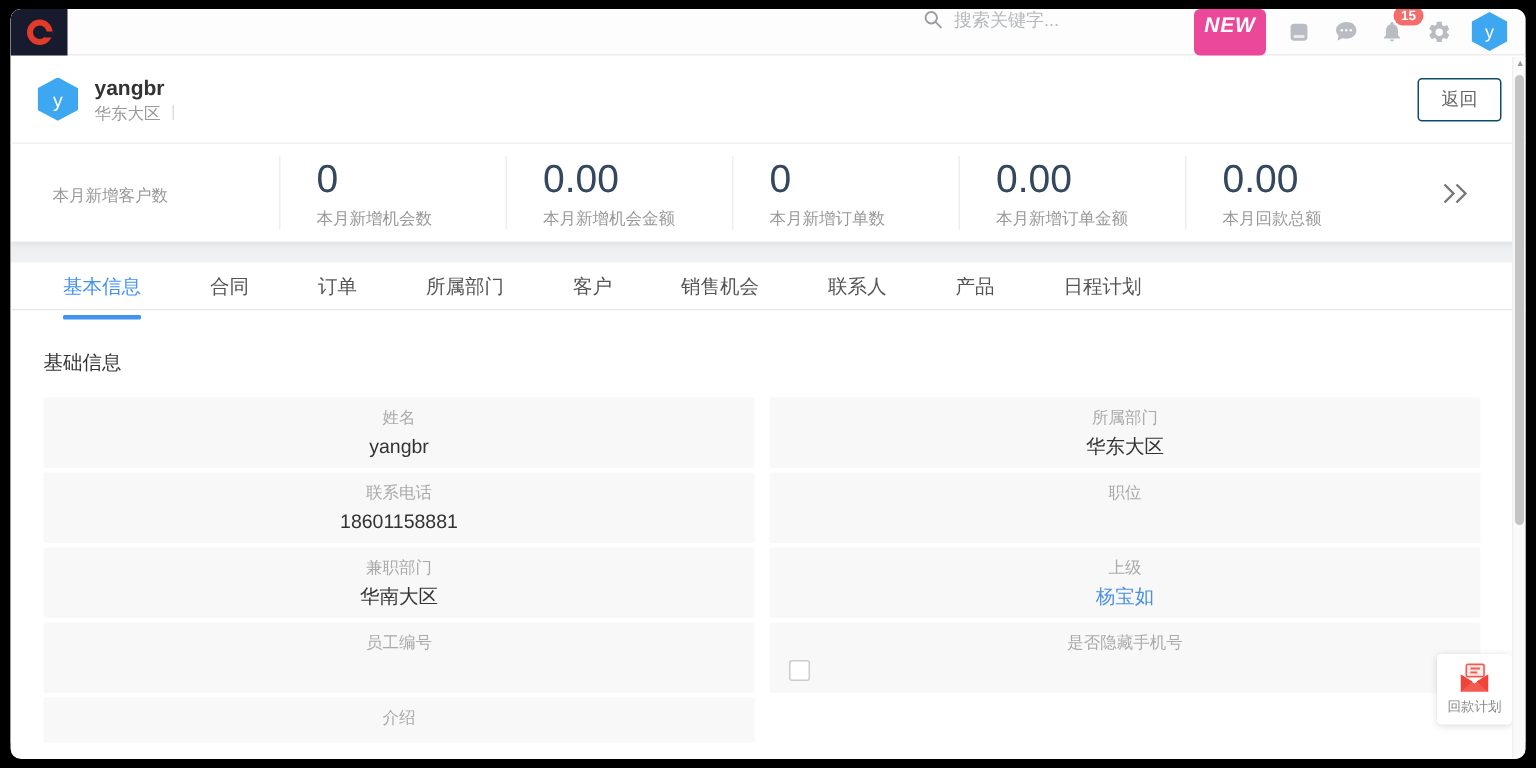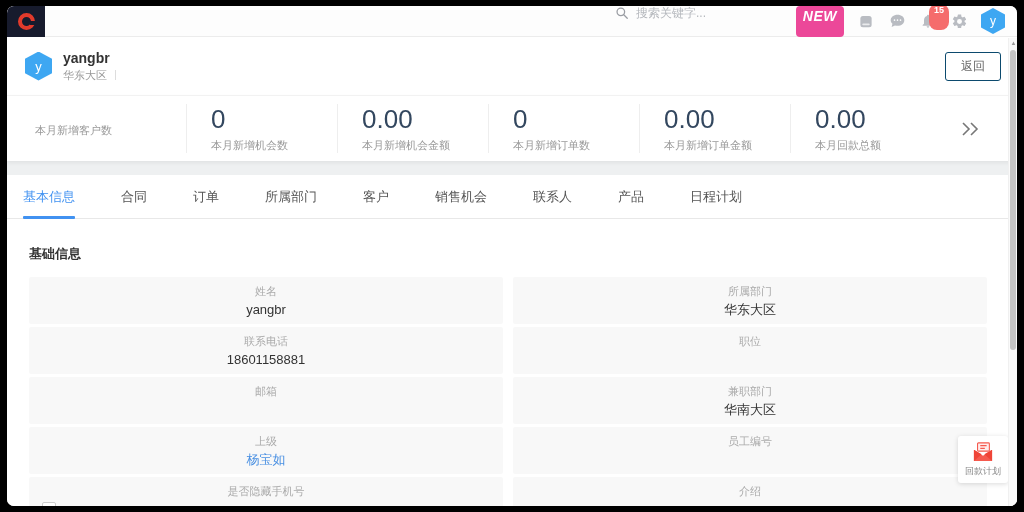--- a/index.html
+++ b/index.html
@@ -11,21 +11,21 @@
   .logo-block { width:38px; height:31px; background:#171b2d; display:flex; align-items:center; justify-content:center; flex:0 0 38px; cursor:pointer; }
   .logo-c { position:relative; width:17px; height:17px; border-radius:50%; border:4px solid #e23a2b; background:transparent; }
   .logo-c::after { content:""; position:absolute; right:-4px; top:4px; width:5px; height:4px; background:#171b2d; }
   .search { position:absolute; left:608px; top:0; height:31px; display:flex; align-items:flex-start; gap:7px; }
   .search svg { flex:0 0 auto; }
   .search input { border:none; outline:none; background:transparent; font-size:12px; color:#666; width:150px; }
   .search input::placeholder { color:#b5b8bd; }
   .topbar-right { margin-left:auto; display:flex; align-items:center; gap:13px; padding-right:12px; }
   .new-badge { background:#ec4899; color:#fff; font-size:14px; font-weight:bold; font-style:italic; padding:2px 7px 13px; border-radius:4px; letter-spacing:.5px; cursor:pointer; }
   .tb-icon { position:relative; width:18px; height:18px; display:flex; align-items:center; justify-content:center; cursor:pointer; }
-  .count-badge { position:absolute; top:-8px; left:10px; background:#f56c6c; color:#fff; font-size:9px; line-height:1; padding:2px 5px 15px; border-radius:8px; font-weight:bold; }
+  .count-badge { position:absolute; top:-8px; left:10px; background:#f56c6c; color:#fff; font-size:9px; line-height:1; padding:2px 5px 2px; border-radius:8px; font-weight:bold; }
   .hex-avatar { width:24px; height:26px; background:#3ea7f2; clip-path:polygon(50% 0,100% 25%,100% 75%,50% 100%,0 75%,0 25%); color:#fff; display:flex; align-items:center; justify-content:center; font-size:12px; cursor:pointer; }
 
   
   .profile { height:58px; background:#fff; display:flex; align-items:center; padding:0 16px 0 18px; }
   .profile .hex-avatar { width:27px; height:29px; font-size:13px; }
   .who { margin-left:11px; }
   .who .name { font-size:14px; font-weight:bold; color:#333; line-height:16px; }
   .who .dept { font-size:11px; color:#999; margin-top:2px; display:flex; align-items:center; gap:8px; }
   .who .dept .vline { width:1px; height:10px; background:#ddd; }
   .back-btn { margin-left:auto; background:#fff; border:1px solid #0c4a6e; border-radius:3px; color:#666; font-size:12px; padding:5px 15px; cursor:pointer; }
@@ -34,28 +34,28 @@
   .stats { height:66px; background:#fff; border-top:1px solid #f2f2f2; display:flex; align-items:center; padding:0 10px 0 28px; box-shadow:0 2px 4px rgba(0,0,0,.06); position:relative; z-index:2; }
   .stat { flex:0 0 151px; padding-left:0; }
   .stat + .stat { border-left:1px solid #eee; padding-left:24px; }
   .stat-value { font-size:26px; color:#33475f; line-height:30px; }
   .stat-label { font-size:11px; color:#999; margin-top:4px; }
   .stats-more { margin-left:auto; margin-right:26px; cursor:pointer; display:flex; }
 
   .gap { height:14px; background:#eef0f1; }
 
   
-  .tabs { height:44px; background:#fff; border-bottom:1px solid #e8e8e8; display:flex; align-items:center; padding-left:16px; }
+  .tabs { height:32px; background:#fff; border-bottom:1px solid #e8e8e8; display:flex; align-items:center; padding-left:35px; }
   .tab { position:relative; font-size:13px; color:#555; margin-right:46px; cursor:pointer; height:44px; display:flex; align-items:center; }
   .tab.active { color:#4192f1; }
   .tab.active::after { content:""; position:absolute; left:0; right:0; bottom:0; height:3px; background:#4192f1; border-radius:1px; }
 
   
   .content { background:#fff; padding:26px 30px 0 22px; height:288px; overflow:hidden; }
-  .section-title { font-size:13px; color:#333; font-weight:bold; margin-bottom:14px; }
+  .section-title { font-size:13px; color:#333; font-weight:normal; margin-bottom:14px; }
   .field-grid { display:grid; grid-template-columns:1fr 1fr; gap:3px 10px; }
   .field { background:#f8f8f8; border-radius:2px; height:47px; padding:7px 13px;text-align:center; }
   .f-label { font-size:11px; color:#aaa; line-height:14px; }
   .f-value { font-size:13px; color:#333; margin-top:3px; line-height:17px; }
   .f-value.link { color:#4a90e2; cursor:pointer; }
   .checkbox { width:14px; height:14px; border:1px solid #ccc; background:#fff; border-radius:2px; margin-top:4px; cursor:pointer; }
 
   
   .feedback { position:absolute; right:9px; top:430px; width:50px; height:47px; background:#fff; border-radius:3px; box-shadow:0 1px 5px rgba(0,0,0,.15); display:flex; flex-direction:column; align-items:center; justify-content:center; gap:3px; cursor:pointer; z-index:5; }
   .feedback .fb-label { font-size:9px; color:#888; }
@@ -183,24 +183,20 @@
       </div>
       <div class="field">
         <div class="f-label">联系电话</div>
         <div class="f-value">18601158881</div>
       </div>
       <div class="field">
         <div class="f-label">职位</div>
         <div class="f-value"></div>
       </div>
       <div class="field">
-        <div class="f-label">邮箱</div>
-        <div class="f-value"></div>
-      </div>
-      <div class="field">
         <div class="f-label">兼职部门</div>
         <div class="f-value">华南大区</div>
       </div>
       <div class="field">
         <div class="f-label">上级</div>
         <div class="f-value link">杨宝如</div>
       </div>
       <div class="field">
         <div class="f-label">员工编号</div>
         <div class="f-value"></div>

